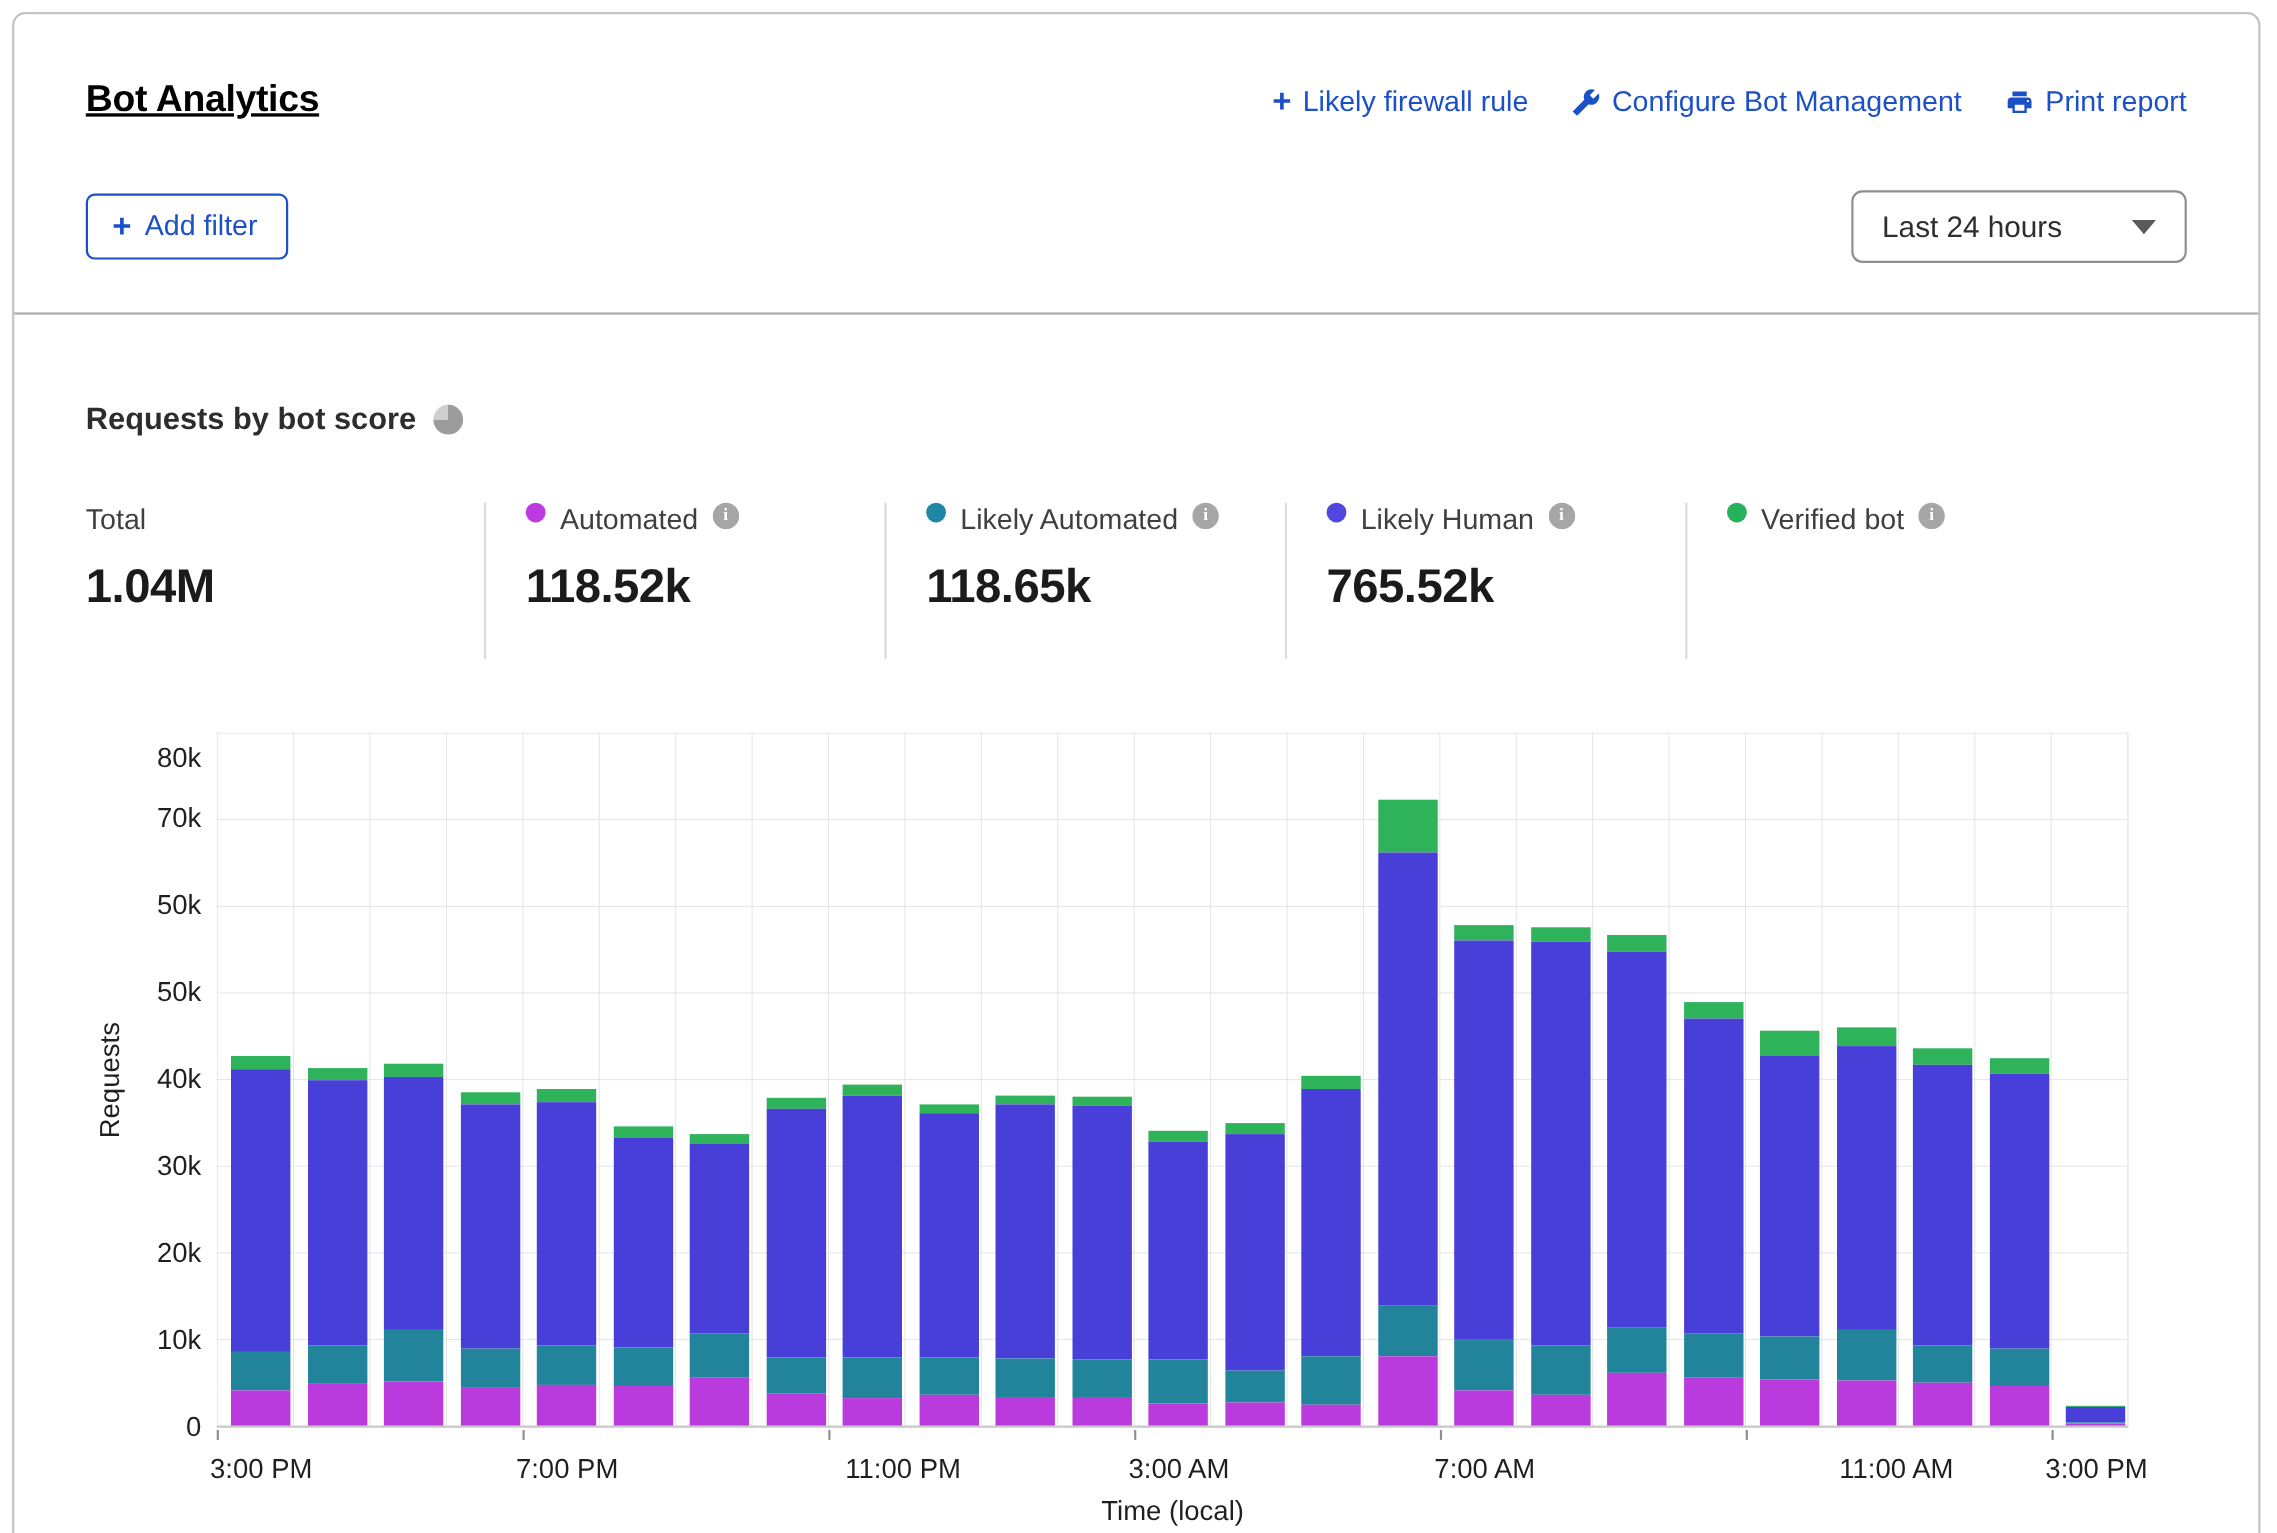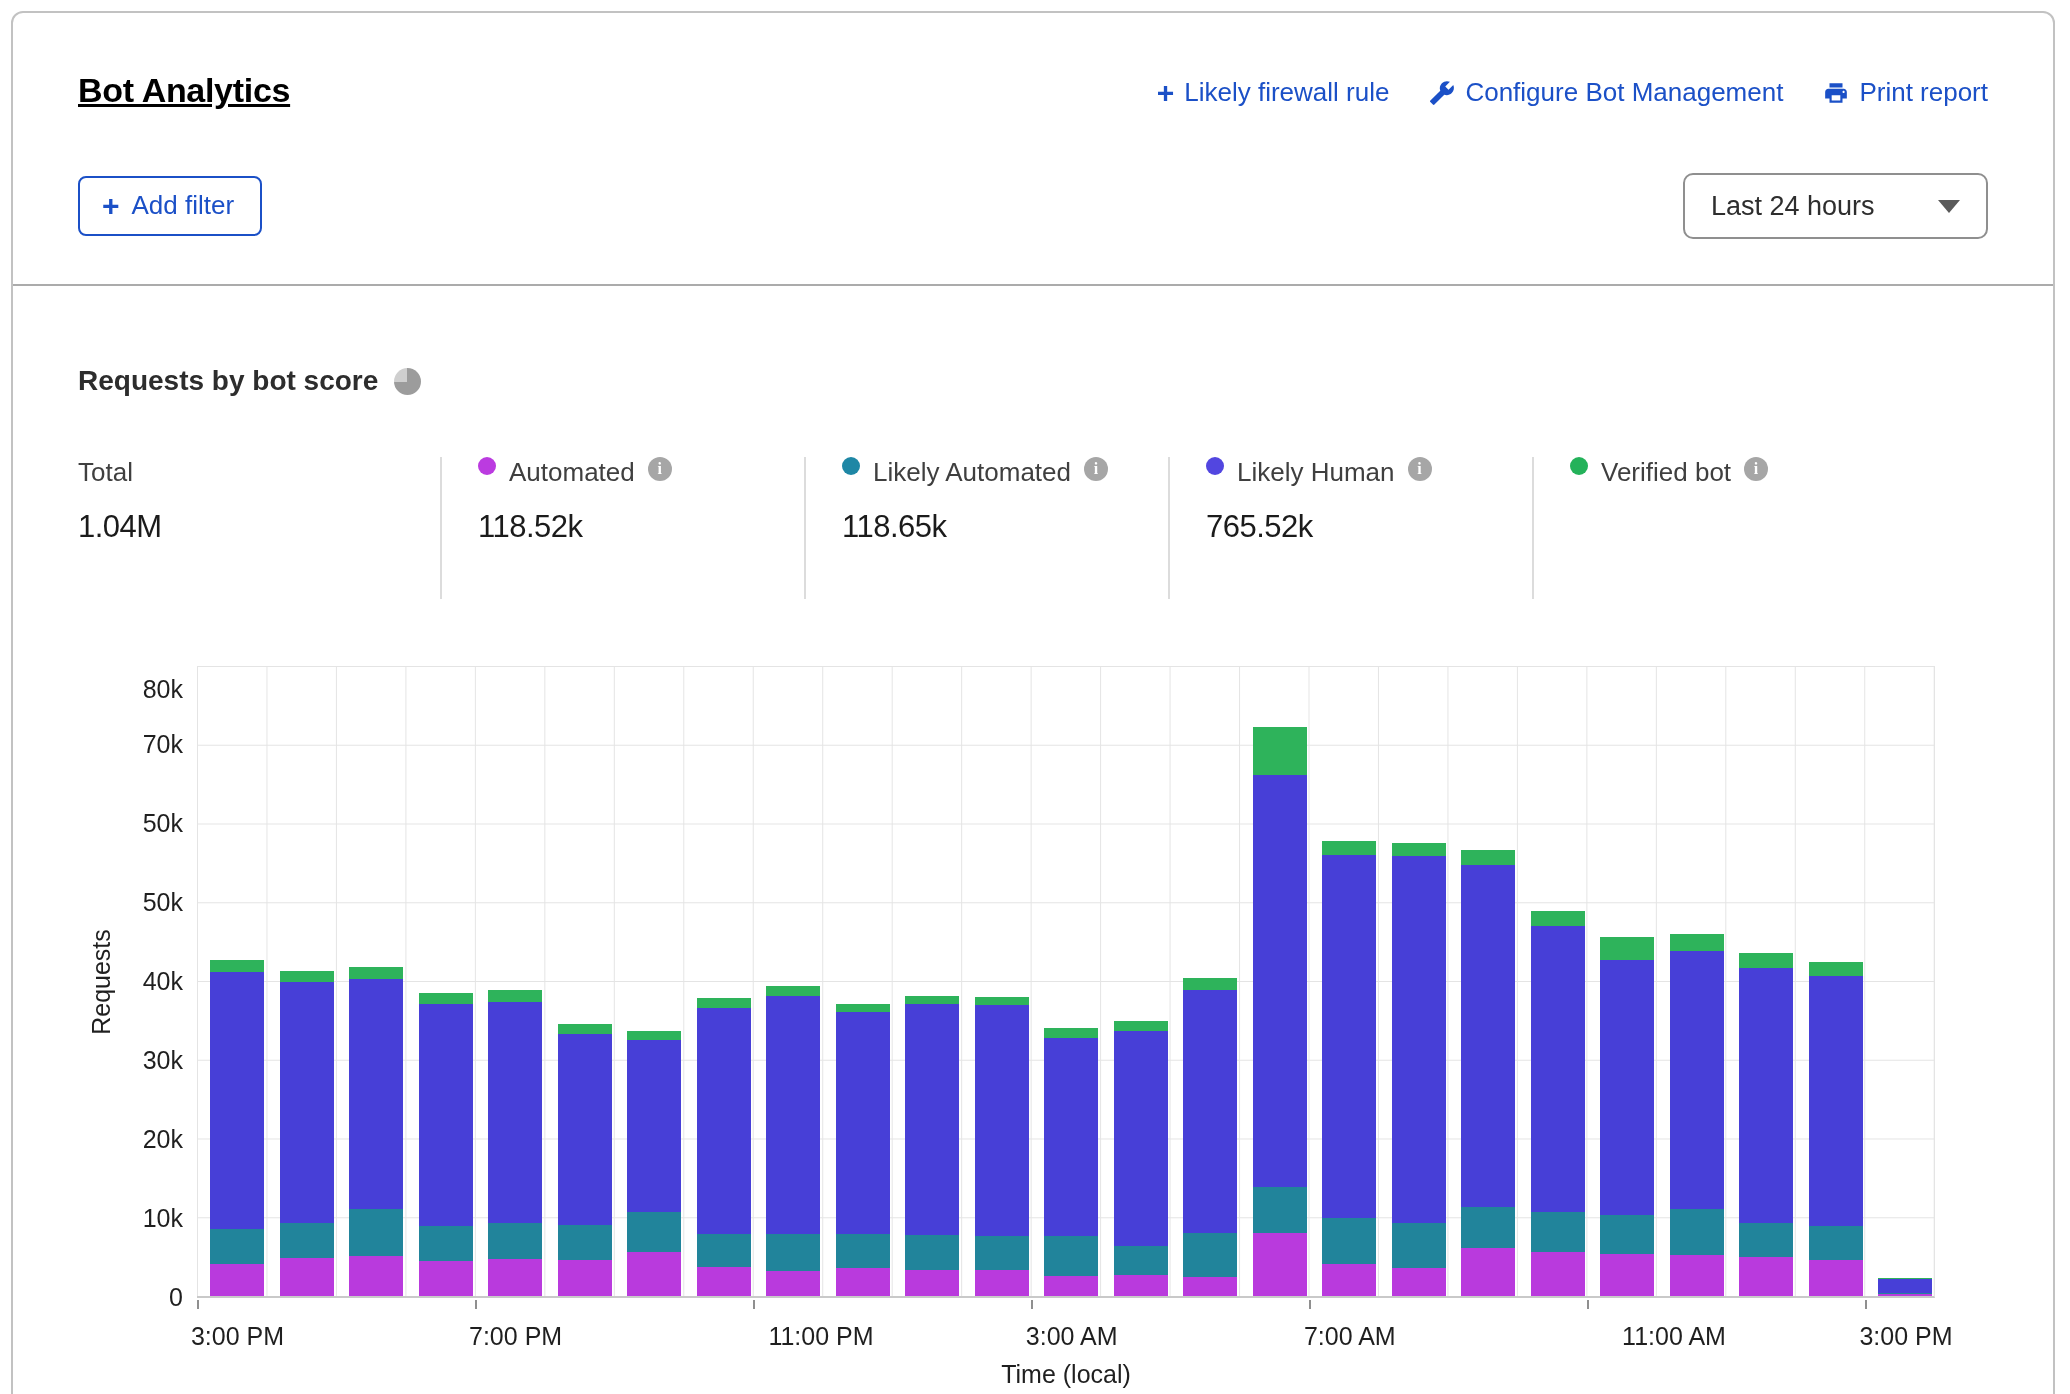--- a/index.html
+++ b/index.html
@@ -41,21 +41,21 @@
   
   .stats-row { position:absolute; left:65px; top:444px; display:flex; height:142px; }
   .stat { width:364px; padding-left:36px; border-left:2px solid #dcdcdc; }
   .stat.first { width:362px; padding-left:0; border-left:none; }
   .stat-label-row { display:flex; align-items:flex-start; gap:13px; height:34px; }
   .stat-dot { width:18px; height:18px; border-radius:50%; background:#888; flex:0 0 auto; }
   .stat-label { font-size:26px; color:#3f3f3f; }
   .info-icon { width:24px; height:24px; border-radius:50%; background:#a6a6a6; color:#fff;
                font-size:16px; font-weight:700; display:inline-flex; align-items:center;
                justify-content:center; font-family:"Liberation Serif", serif; }
-  .stat-value { margin-top:18px; font-size:31px; font-weight:400; color:#1b1b1b;
+  .stat-value { margin-top:18px; font-size:43px; font-weight:700; color:#1b1b1b;
                 letter-spacing:-0.5px; }
 
   
   .plot { position:absolute; left:184px; top:653px; width:1738px; height:632px;
           border-bottom:2px solid #c9c9c9; border-right:1px solid #e4e4e4;
           background-image:
             linear-gradient(to right, #e4e4e4 1px, transparent 1px),
             linear-gradient(to bottom, #e4e4e4 1px, transparent 1px);
           background-size: calc(100%/25) calc(100%/8); }
   .cols { position:absolute; left:0; top:0; width:100%; height:100%;
@@ -380,17 +380,17 @@
     <div class="x-label" style="left: 224.5px;">3:00 PM</div>
     <div class="x-tick" style="left: 184px;"></div>
     <div class="x-label" style="left: 502.58px;">7:00 PM</div>
     <div class="x-tick" style="left: 462.08px;"></div>
     <div class="x-label" style="left: 808px;">11:00 PM</div>
     <div class="x-tick" style="left: 740.16px;"></div>
     <div class="x-label" style="left: 1058.74px;">3:00 AM</div>
     <div class="x-tick" style="left: 1018.24px;"></div>
     <div class="x-label" style="left: 1336.82px;">7:00 AM</div>
     <div class="x-tick" style="left: 1296.32px;"></div>
-    <div class="x-label" style="left: 1661px;">11:00 AM</div>
+    <div class="x-label" style="left: 1711px;">11:00 AM</div>
     <div class="x-tick" style="left: 1574.4px;"></div>
     <div class="x-label" style="left: 1892.98px;">3:00 PM</div>
     <div class="x-tick" style="left: 1852.48px;"></div>
   </div>
 
 </body></html>

